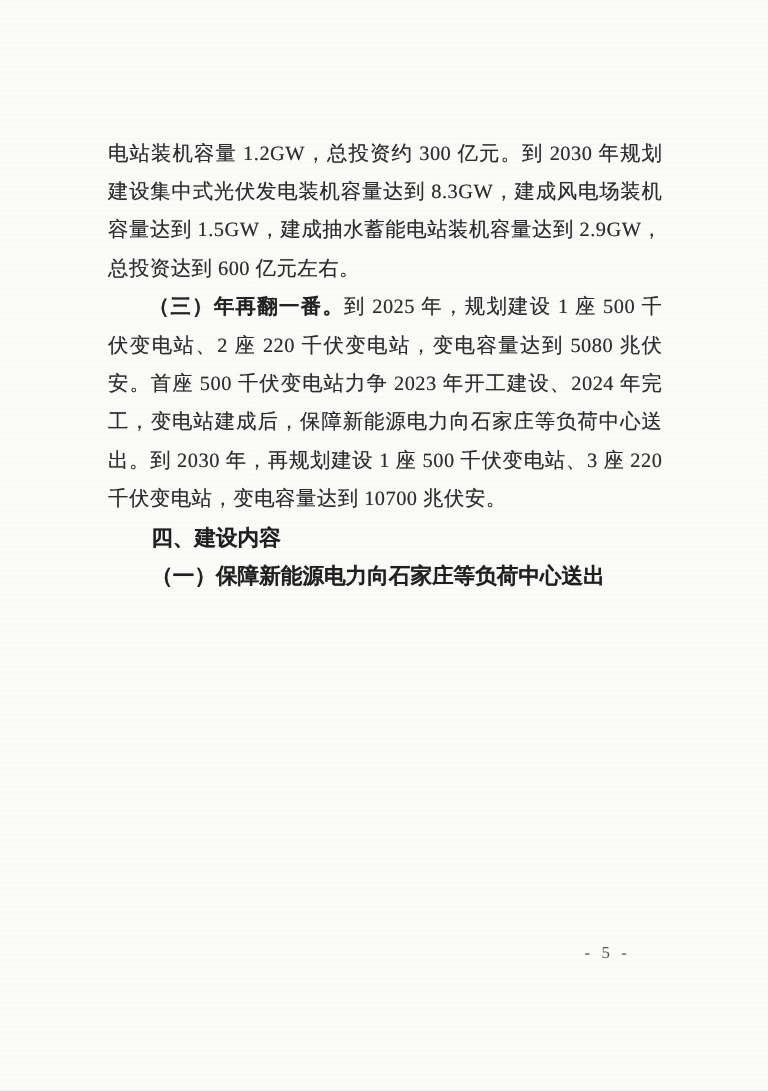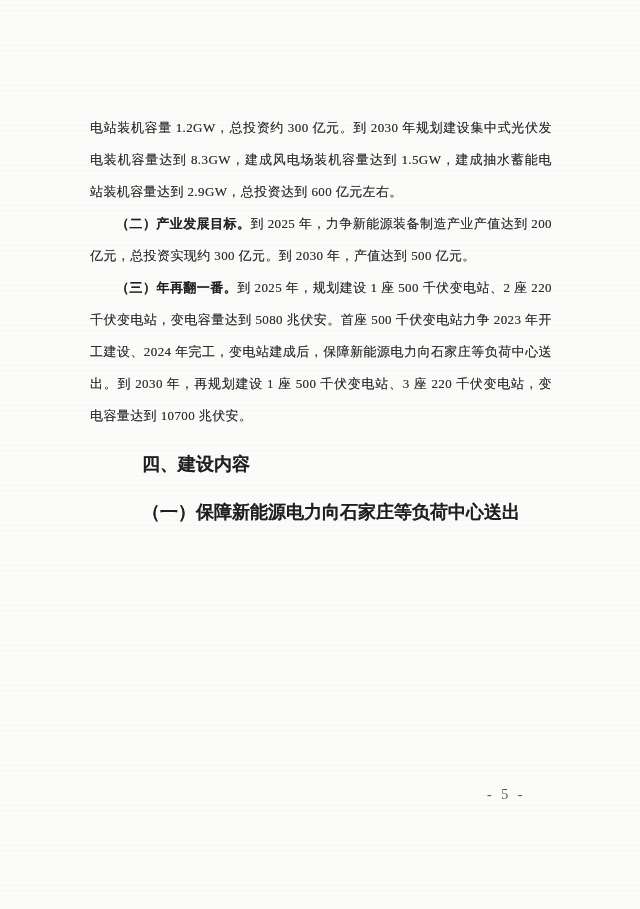--- a/index.html
+++ b/index.html
@@ -25,41 +25,41 @@
     font-family: "Liberation Serif", "DejaVu Serif", serif;
     color: #2d2d2d;
   }
   .textblock {
     position: absolute;
     left: 90px;
     top: 112px;
     width: 462px;
   }
   .para {
-    font-size: 13px;
+    font-size: 17px;
     line-height: 32px;
     text-align: justify;
     text-justify: inter-ideograph;
     letter-spacing: 0.4px;
     margin: 0;
     text-shadow: 0 0 0.6px rgba(40,40,40,0.55);
   }
   .para.indent {
     text-indent: 2em;
   }
   .lead {
     font-weight: bold;
     color: #222;
   }
   .heading {
     font-size: 18px;
     line-height: 32px;
     font-weight: bold;
     text-indent: 2em;
-    margin: 16px;
+    margin: 0;
     color: #1f1f1f;
     text-shadow: 0 0 0.6px rgba(30,30,30,0.55);
   }
   .footer-pagenum {
     position: absolute;
     top: 787px;
     left: 487px;
     font-size: 14px;
     letter-spacing: 3px;
     color: #555;
@@ -67,21 +67,20 @@
   }
 </style>
 </head>
 <body>
 
 <div class="page">
   <div class="textblock">
 
     <p class="para"><span>电站装机容量 1.2GW，总投资约 300 亿元。到 2030 年规划建设集中式光伏发电装机容量达到 8.3GW，建成风电场装机容量达到 1.5GW，建成抽水蓄能电站装机容量达到 2.9GW，总投资达到 600 亿元左右。</span></p>
 
-    <p class="para indent"><span class="lead">（二）产业发展目标。</span><span>到 2025 年，力争新能源装备制造产业产值达到 200 亿元，总投资实现约 300 亿元。到 2030 年，产值达到 500 亿元。</span></p>
 
     <p class="para indent"><span class="lead">（三）年再翻一番。</span><span>到 2025 年，规划建设 1 座 500 千伏变电站、2 座 220 千伏变电站，变电容量达到 5080 兆伏安。首座 500 千伏变电站力争 2023 年开工建设、2024 年完工，变电站建成后，保障新能源电力向石家庄等负荷中心送出。到 2030 年，再规划建设 1 座 500 千伏变电站、3 座 220 千伏变电站，变电容量达到 10700 兆伏安。</span></p>
 
 
     <p class="heading">四、建设内容</p>
 
     <p class="heading">（一）保障新能源电力向石家庄等负荷中心送出</p>
 
 
   </div>

